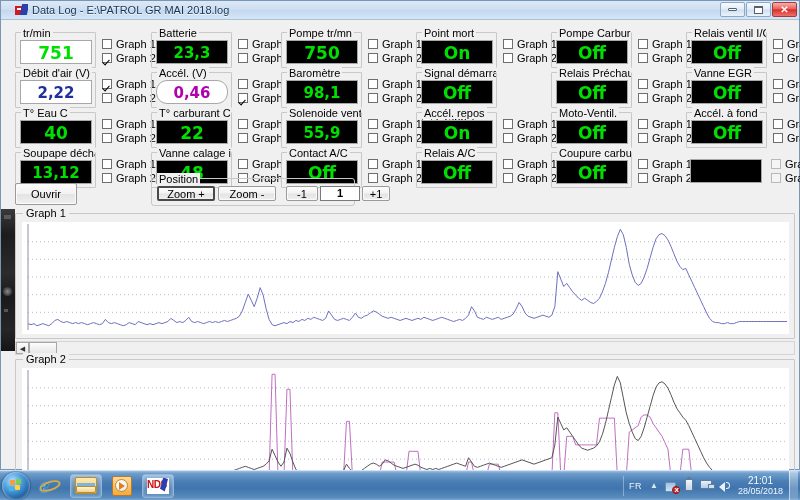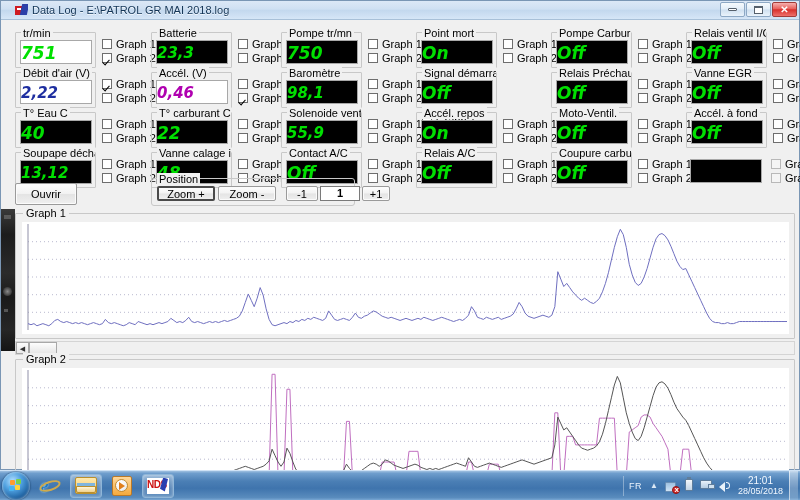--- a/index.html
+++ b/index.html
@@ -85,29 +85,29 @@
   .group > .g-legend {
     position: absolute; top: -6px; left: 5px;
     background: #f0f0f0; padding: 0 2px;
     font-size: 11px; color: #000; white-space: nowrap;
     max-width: 74px; overflow: hidden; height: 12px; line-height: 12px;
   }
   .lcd {
     width: 72px; height: 24px;
     background: #000; color: #00e000;
     font-family: "DejaVu Sans", sans-serif;
-    font-style: italic; font-weight: bold;
+    font-weight: bold;
     font-size: 17px; line-height: 24px;
-    text-align: left;
+    text-align: center;
     border: 1px solid #a8a8a8;
     overflow: hidden;
   }
   .lcd.white  { background: #ffffff; }
   .lcd.blue   { color: #1f2fa0; }
-  .lcd.purple { color: #b000b0; }
+  .lcd.purple { color: #b000b0; border-radius: 11px; }
   .lcd.empty  { color: transparent; }
   .lcd.sm { font-size: 15px; }
 
   .chk-col {
     display: flex; flex-direction: column; justify-content: center;
     margin-left: 6px; padding-top: 5px;
   }
   .chk-row { display: flex; align-items: center; height: 14px; white-space: nowrap; }
   .chkbox {
     width: 10px; height: 10px;

